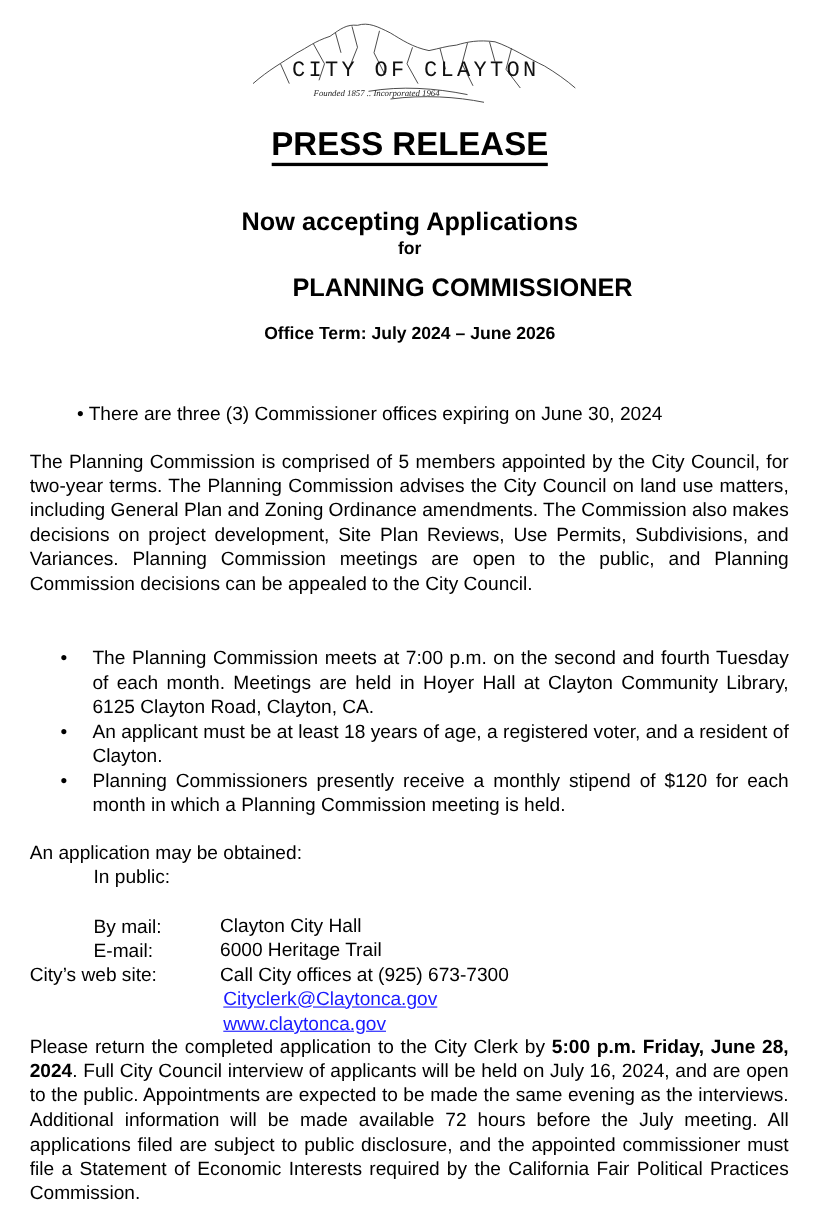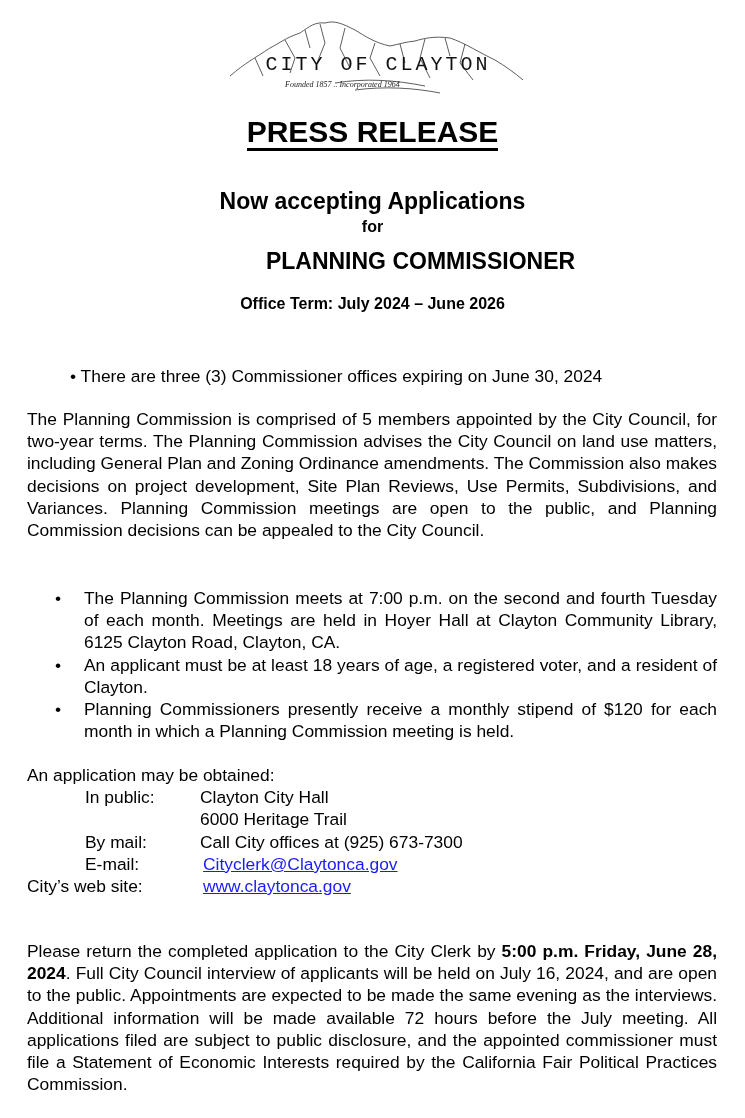--- a/index.html
+++ b/index.html
@@ -23,21 +23,21 @@
   .body-text { position: absolute; left: 27px; width: 690px; font-size: 17.4px; line-height: 22.2px;
                text-align: justify; }
   .first-bullet { position: absolute; left: 70px; top: 366px; font-size: 17.4px; }
   .para1 { top: 408px; }
   .bullets { position: absolute; left: 55px; top: 587px; width: 662px; font-size: 17.4px; line-height: 22.2px; }
   .bullet-item { position: relative; padding-left: 29px; text-align: justify; }
   .bullet-item .dot { position: absolute; left: 0; top: 0; }
   .contact { position: absolute; left: 27px; top: 764px; font-size: 17.4px; line-height: 22.2px; }
   .crow { position: relative; height: 22.2px; white-space: nowrap; }
   .clabel { position: absolute; }
-  .cval { position: absolute; left: 173px; }
+  .cval { position: absolute; left: 173px; margin-top: 44px; }
   .link { color: #1a1aff; text-decoration: underline; left: 176px; }
   .para2 { top: 940px; }
 </style>
 </head>
 <body>
 
 <div class="logo">
   <svg viewBox="0 0 300 90" fill="none" stroke="#333" stroke-width="0.8">
     <path d="M5 68 C20 55, 30 50, 45 40 C55 35, 60 30, 75 25 C85 18, 90 14, 100 15 C110 12, 118 16, 130 22 C140 28, 150 35, 165 38 C175 36, 180 34, 190 33 C200 30, 210 28, 225 30 C240 35, 255 45, 270 52 C280 58, 290 65, 298 72"></path>
     <path d="M60 32 L70 50 L65 65"></path>

